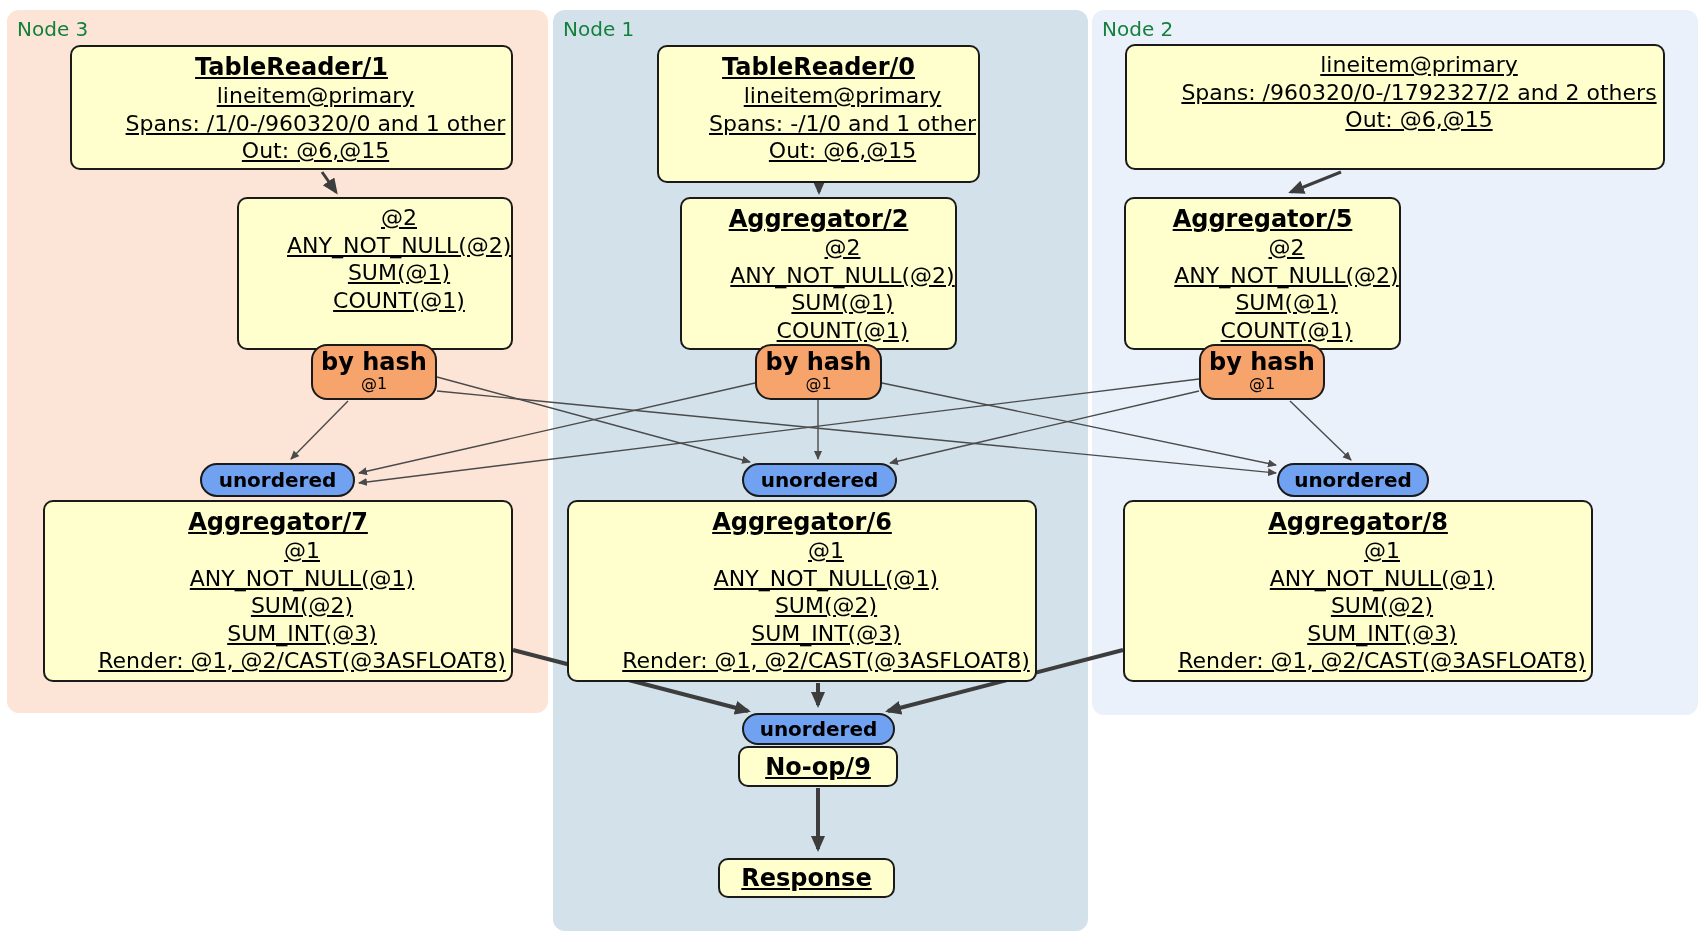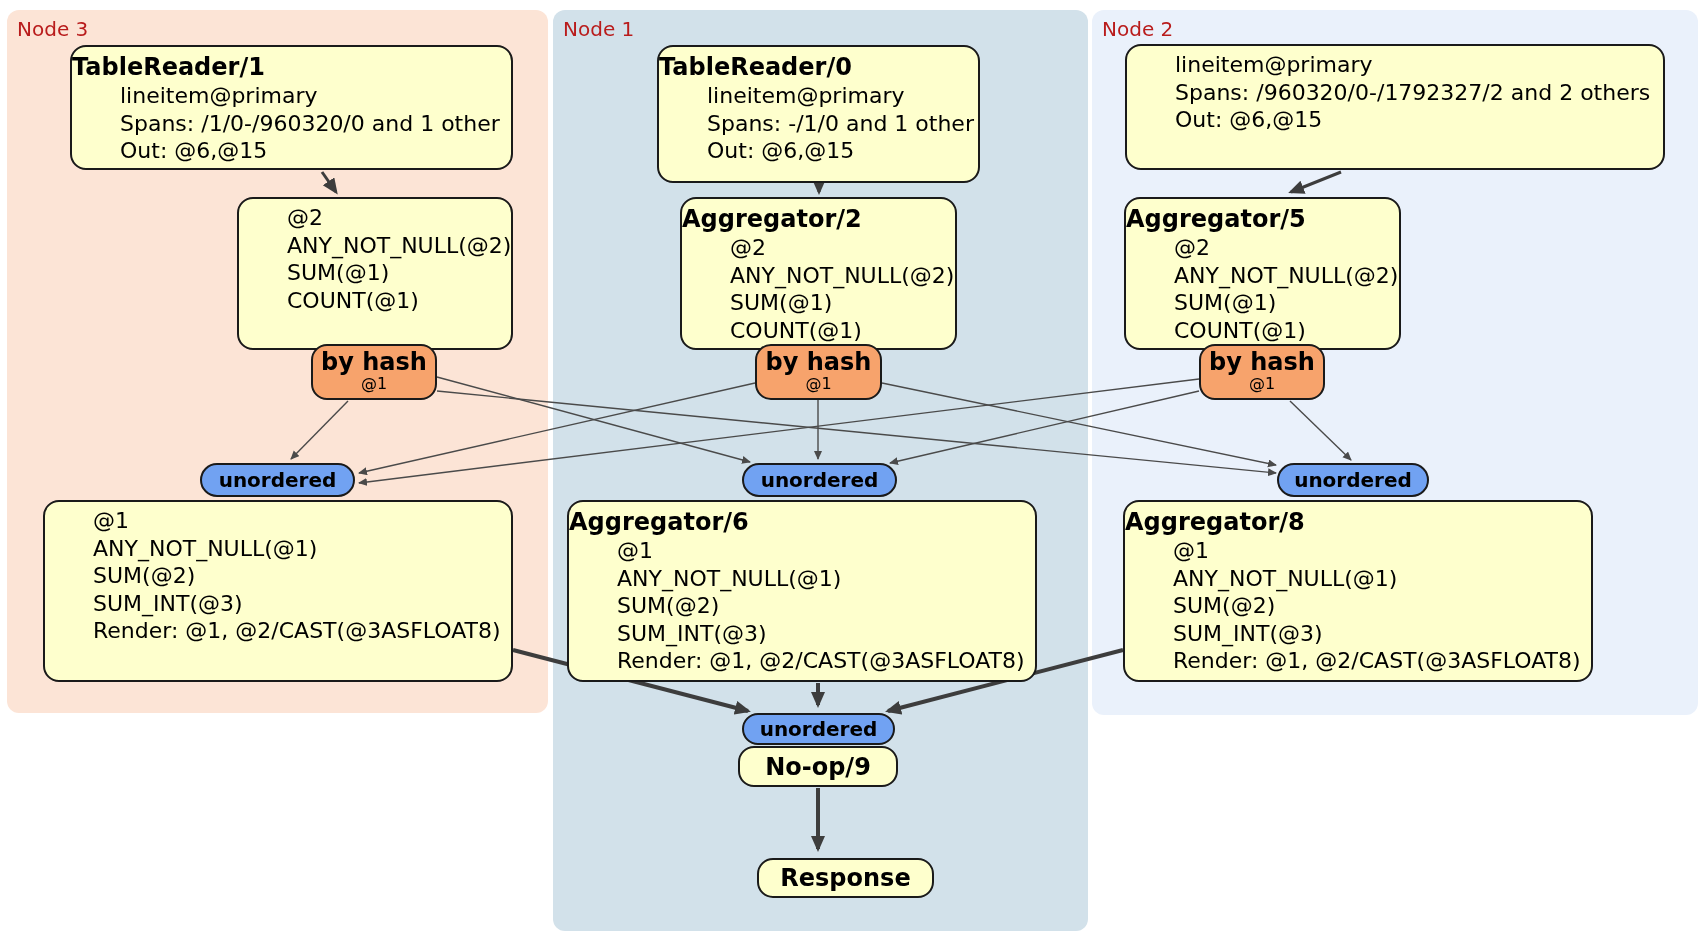--- a/index.html
+++ b/index.html
@@ -3,27 +3,27 @@
 <meta charset="utf-8">
 <style>
   html,body { margin:0; padding:0; background:#fff; }
   #canvas {
     position:relative; width:1708px; height:940px; overflow:hidden;
     background:var(--canvas,#fff);
     font-family:"DejaVu Sans","Liberation Sans",sans-serif;
     color:var(--text,#000);
   }
   .group { position:absolute; border-radius:12px; z-index:0; }
-  .glabel { font-size:20px; padding:7px 0 0 10px; color:#b91c1c; }
+  .glabel { font-size:20px; padding:7px 0 0 10px; color:#15803d; }
   #edges { position:absolute; left:0; top:0; z-index:1; }
   .box {
     position:absolute; box-sizing:border-box;
     background:var(--box-fill,#feffcd);
     border:2px solid var(--line,#1a1a1a);
-    border-radius:16px; padding-top:5px; z-index:2;
+    border-radius:10px; text-align:center; padding-top:5px; z-index:2;text-decoration:underline;
   }
   .box .t { font-weight:bold; font-size:24px; line-height:30px; white-space:nowrap; }
   .box .l { font-size:22px; line-height:27.5px; white-space:nowrap;padding-left:48px; }
   .box.single { display:flex; align-items:center; justify-content:center; padding-top:0; }
   .pill {
     position:absolute; box-sizing:border-box; text-align:center;
     border:2px solid var(--line,#1a1a1a); z-index:3;
   }
   .router { background:var(--router-fill,#f7a36c); border-radius:16px; }
   .router .t { font-weight:bold; font-size:24px; line-height:24px; padding-top:4px; }
@@ -140,20 +140,21 @@
     <span>unordered</span>
   </div>
   <div class="pill sync" style="left:742px; top:463px; width:155px; height:34px;">
     <span>unordered</span>
   </div>
   <div class="pill sync" style="left:1277px; top:463px; width:152px; height:34px;">
     <span>unordered</span>
   </div>
 
   <div class="box" style="left:43px; top:500px; width:470px; height:182px;">
+    <div class="t">Aggregator/7</div>
     <div class="l">@1</div>
     <div class="l">ANY_NOT_NULL(@1)</div>
     <div class="l">SUM(@2)</div>
     <div class="l">SUM_INT(@3)</div>
     <div class="l">Render: @1, @2/CAST(@3ASFLOAT8)</div>
   </div>
   <div class="box" style="left:567px; top:500px; width:470px; height:182px;">
     <div class="t">Aggregator/6</div>
     <div class="l">@1</div>
     <div class="l">ANY_NOT_NULL(@1)</div>
@@ -170,17 +171,17 @@
     <div class="l">Render: @1, @2/CAST(@3ASFLOAT8)</div>
   </div>
 
   <div class="pill sync" style="left:742px; top:713px; width:153px; height:32px; line-height:28px;">
     <span>unordered</span>
   </div>
 
   <div class="box single" style="left:738px; top:746px; width:160px; height:41px;">
     <div class="t">No-op/9</div>
   </div>
-  <div class="box single" style="left:757px; top:858px; width:177px; height:40px;">
+  <div class="box single" style="left:718px; top:858px; width:177px; height:40px;">
     <div class="t">Response</div>
   </div>
 
 </div>
 
 </body></html>

